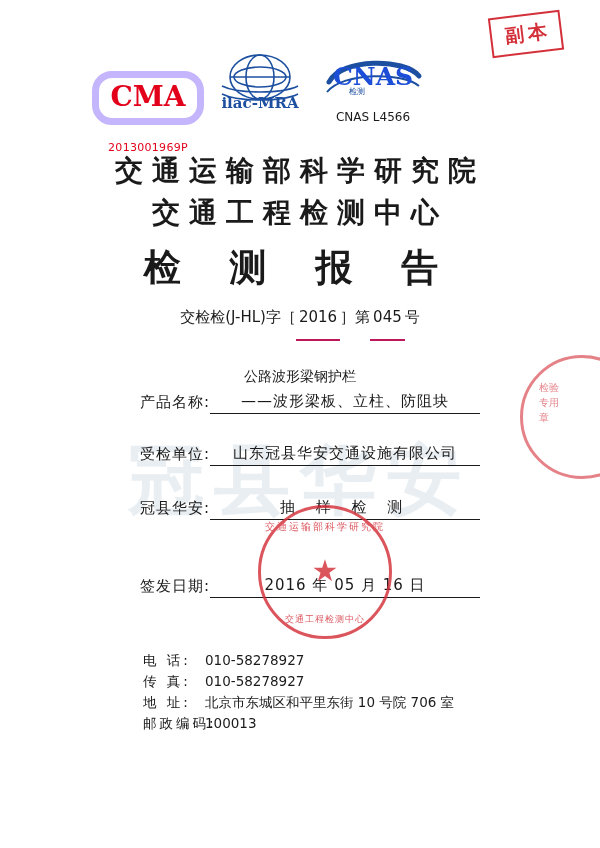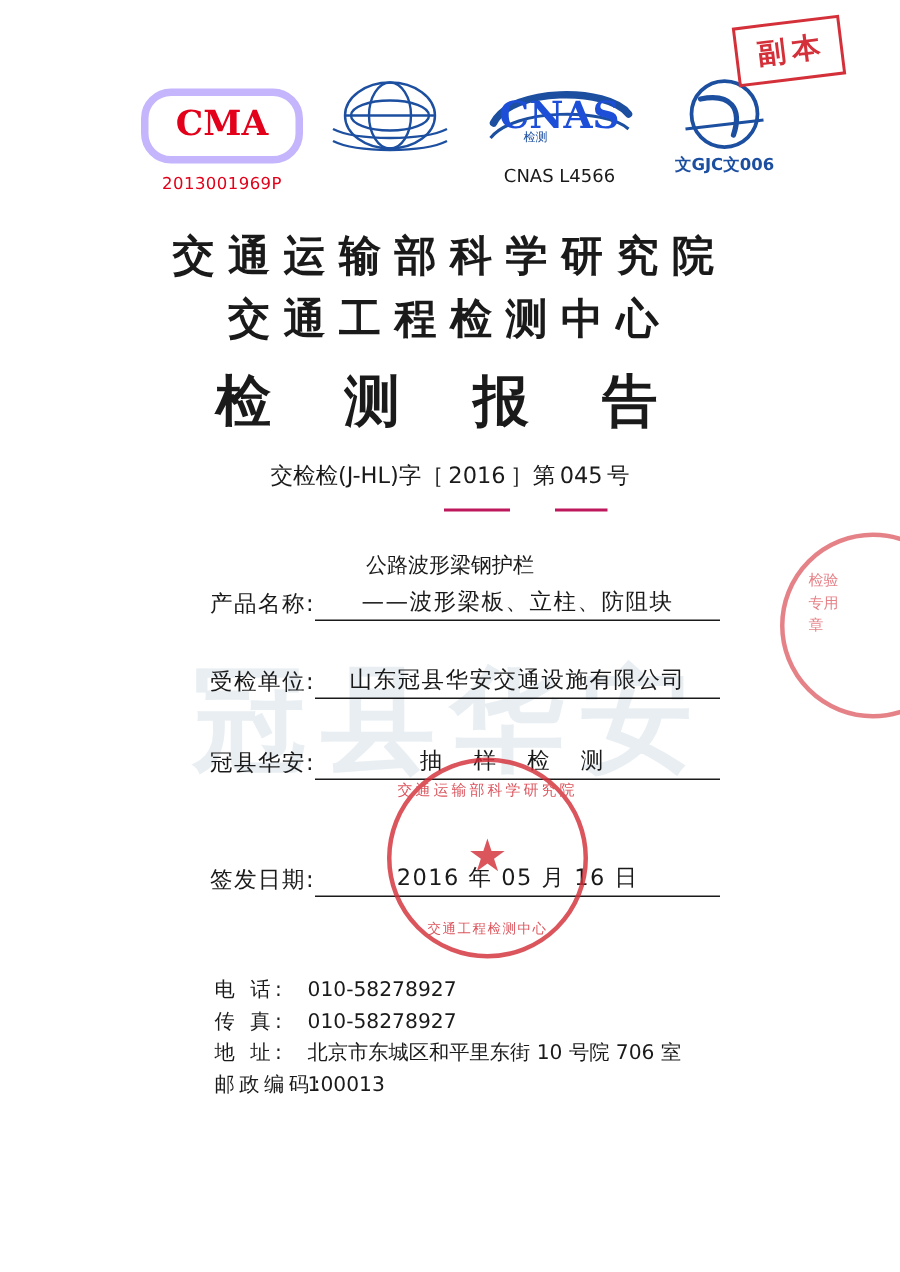--- a/index.html
+++ b/index.html
@@ -66,26 +66,26 @@
 
   .logo {
     position: absolute;
     text-align: center;
   }
 
   
   .cma { left: 88px; top: 5px; width: 120px; }
   .cma .cma-box {
     width: 98px; height: 40px;
-    margin: 4px auto;
-    border: 5px solid #c4b5fd;
+    margin: 16px auto;
+    border: 7px solid #c4b5fd;
     border-radius: 20px / 20px;
     position: relative;
     color: #e2001a;
-    font-size: 23px;
+    font-size: 28px;
     font-weight: bold;
     line-height: 38px;
     letter-spacing: 0px;
     font-family: "DejaVu Serif", "Liberation Serif", serif;
   }
   .cma .cma-num {
     margin-top: 7px;
     color: #e2001a;
     font-size: 11px;
     letter-spacing: 0.3px;
@@ -317,44 +317,35 @@
           <g stroke="#1c4fa0" stroke-width="1.6" fill="none">
             <ellipse cx="46" cy="27" rx="30" ry="22"></ellipse>
             <ellipse cx="46" cy="27" rx="14" ry="22"></ellipse>
             <ellipse cx="46" cy="27" rx="26" ry="10"></ellipse>
             <line x1="16" y1="27" x2="76" y2="27"></line>
             <path d="M8 44 C 24 52, 68 52, 84 44"></path>
             <path d="M8 36 C 24 44, 68 44, 84 36"></path>
           </g>
         </svg>
       </div>
+      <div class="ilac-text">ilac-MRA</div>
     </div>
 
     <div class="logo cnas">
       <div class="cnas-badge">
         <svg width="100" height="52" viewBox="0 0 100 52" aria-hidden="true">
           <path d="M6 30 C 18 6, 82 6, 96 24" stroke="#1c4fa0" stroke-width="5" fill="none" stroke-linecap="round"></path>
           <path d="M4 40 C 20 20, 80 20, 96 34" stroke="#1c4fa0" stroke-width="2" fill="none"></path>
         </svg>
         <div class="cnas-word">CNAS</div>
         <div class="cnas-cn">检测</div>
       </div>
       <div class="cnas-code">CNAS L4566</div>
     </div>
 
-    <div class="logo gjc">
-      <div class="gjc-badge">
-        <svg width="80" height="58" viewBox="0 0 80 58" aria-hidden="true">
-          <circle cx="40" cy="26" r="22" stroke="#1c4fa0" stroke-width="2.5" fill="none"></circle>
-          <path d="M24 16 C 44 12, 52 22, 46 40" stroke="#1c4fa0" stroke-width="3.5" fill="none" stroke-linecap="round"></path>
-          <line x1="14" y1="36" x2="66" y2="30" stroke="#1c4fa0" stroke-width="2"></line>
-        </svg>
-      </div>
-      <div class="gjc-text">文GJC文006</div>
-    </div>
 
   </div>
 
   <div class="org-title">交通运输部科学研究院</div>
   <div class="org-title2">交通工程检测中心</div>
   <div class="report-title">检 测 报 告</div>
 
   <div class="report-no">
     <span>交检检(J-HL)字［</span><span class="u">2016</span><span>］第</span><span class="u">045</span><span>号</span>
   </div>

